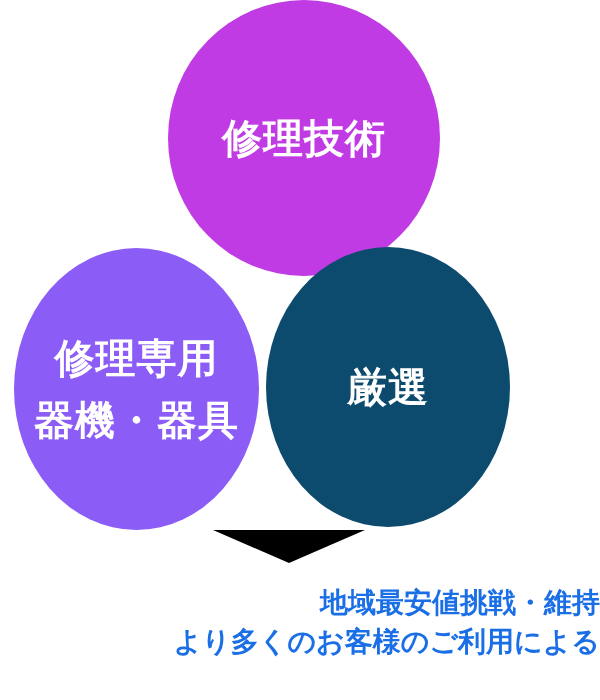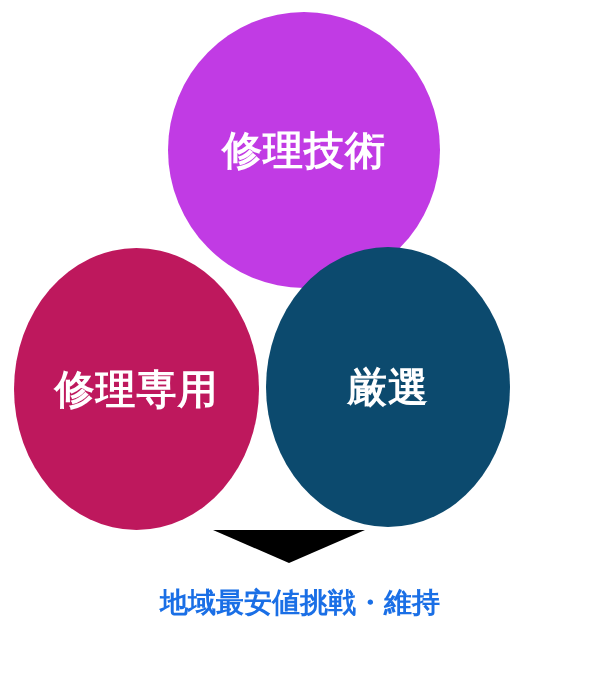--- a/index.html
+++ b/index.html
@@ -2,43 +2,45 @@
 <html><head>
 <meta charset="utf-8">
 <style>
   html, body { margin: 0; padding: 0; background: #ffffff; }
   body { width: 600px; height: 700px; position: relative; overflow: hidden;
          font-family: "DejaVu Sans", "Liberation Sans", sans-serif; }
   .circle { position: absolute; border-radius: 50%; display: flex; flex-direction: column;
             align-items: center; justify-content: center; color: #ffffff; font-weight: bold;
             text-align: center; }
   .circle .line { font-size: 40px; line-height: 62px; letter-spacing: 1px; white-space: nowrap; }
-  #c-top { left: 168px; top: 0px; width: 272px; height: 276px; background: #c13be4; margin-top: 12px; }
-  #c-left { left: 14px; top: 248px; width: 245px; height: 282px; background: #be185d; }
+  #c-top { left: 168px; top: 0px; width: 272px; height: 276px; background: #c13be4; }
+  #c-left { left: 14px; top: 248px; width: 245px; height: 282px; background: #8b5cf6; }
   #c-right { left: 266px; top: 247px; width: 244px; height: 280px; background: #0c4a6e; }
   #c-top .line { margin-top: 0; }
   .arrow { position: absolute; left: 213px; top: 530px; width: 0; height: 0;
            border-left: 76px solid transparent; border-right: 76px solid transparent;
            border-top: 33px solid #000000; }
   .result { position: absolute; left: 0; top: 583px; width: 600px; text-align: center;
             color: #1a6fe6; font-weight: bold; font-size: 28px; line-height: 39px; }
-  .result .rline { white-space: nowrap; display: block; }
+  .result .rline { white-space: nowrap; display: block; text-align: right; }
 </style>
 </head>
 <body>
 
 <div class="circle" id="c-top">
   <span class="line">修理技術</span>
 </div>
 
 <div class="circle" id="c-left">
   <span class="line">修理専用</span>
+  <span class="line">器機・器具</span>
 </div>
 
 <div class="circle" id="c-right">
   <span class="line">厳選</span>
 </div>
 
 <div class="arrow"></div>
 
 <div class="result">
   <span class="rline">地域最安値挑戦・維持</span>
+  <span class="rline">より多くのお客様のご利用による</span>
 </div>
 
 </body></html>

